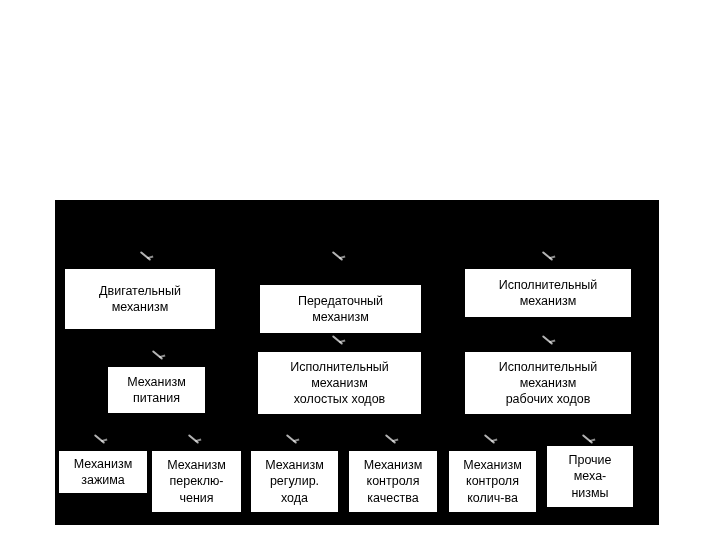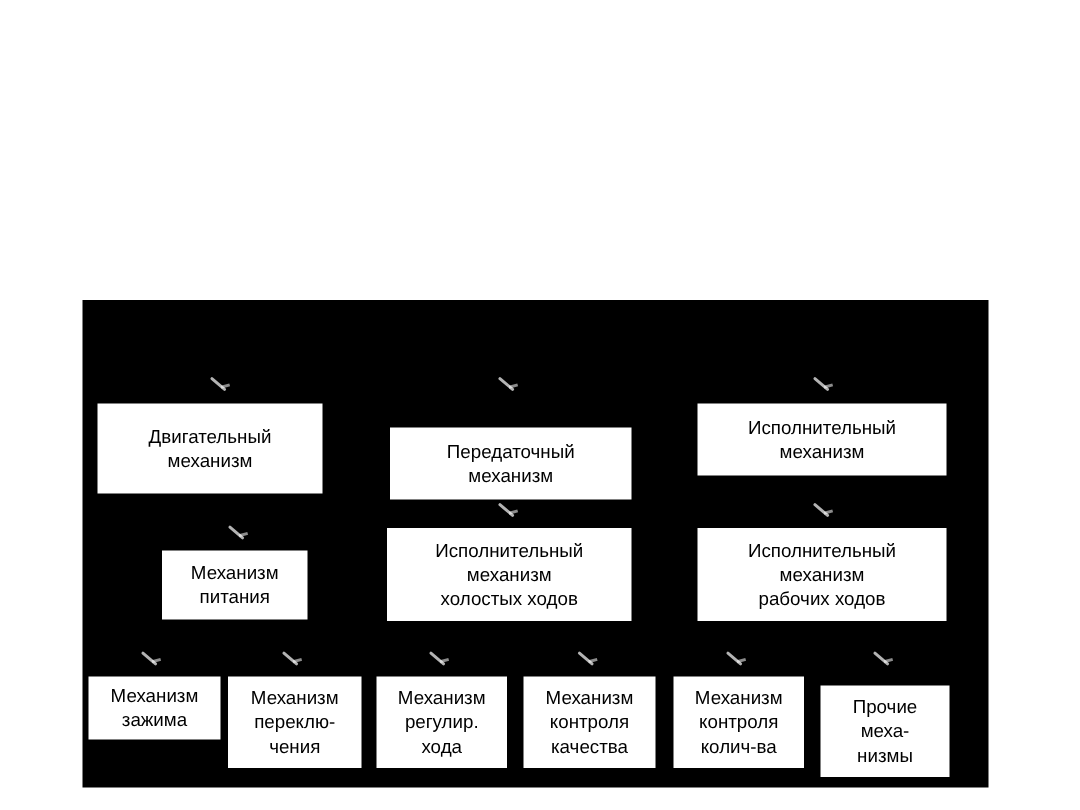--- a/index.html
+++ b/index.html
@@ -91,21 +91,21 @@
 чения</div>
     <div class="node" style="left:196px; top:251px; width:87px; height:61px;">Механизм
 регулир.
 хода</div>
     <div class="node" style="left:294px; top:251px; width:88px; height:61px;">Механизм
 контроля
 качества</div>
     <div class="node" style="left:394px; top:251px; width:87px; height:61px;">Механизм
 контроля
 колич-ва</div>
-    <div class="node" style="left:492px; top:257px; width:86px; height:61px;">Прочие
+    <div class="node" style="left:492px; top:246px; width:86px; height:61px;">Прочие
 меха-
 низмы</div>
 
     <div class="tick" style="left:84px;  top:55px;"></div>
     <div class="tick" style="left:276px; top:55px;"></div>
     <div class="tick" style="left:486px; top:55px;"></div>
     <div class="tick" style="left:96px;  top:154px;"></div>
     <div class="tick" style="left:276px; top:139px;"></div>
     <div class="tick" style="left:486px; top:139px;"></div>
     <div class="tick" style="left:38px;  top:238px;"></div>

